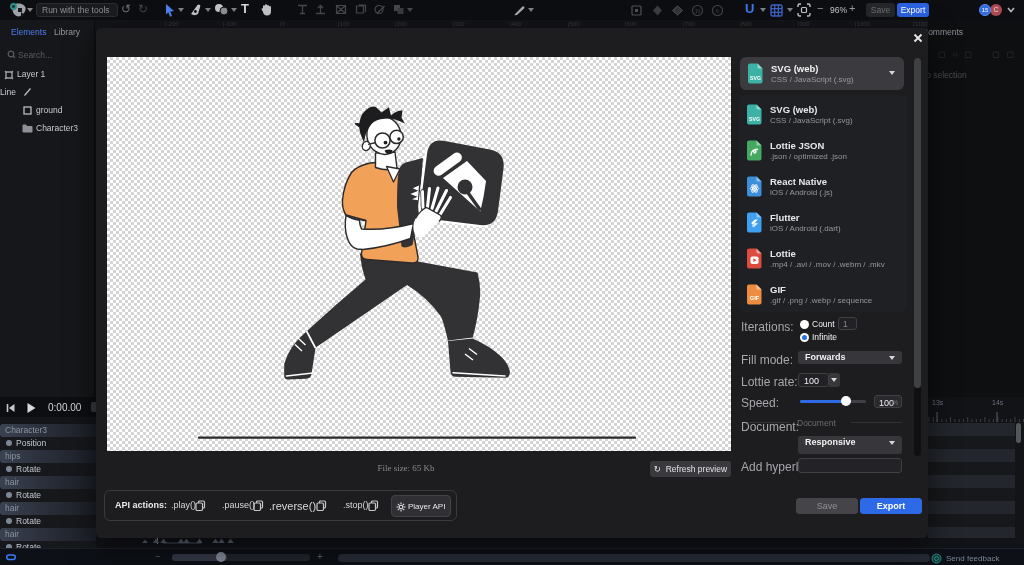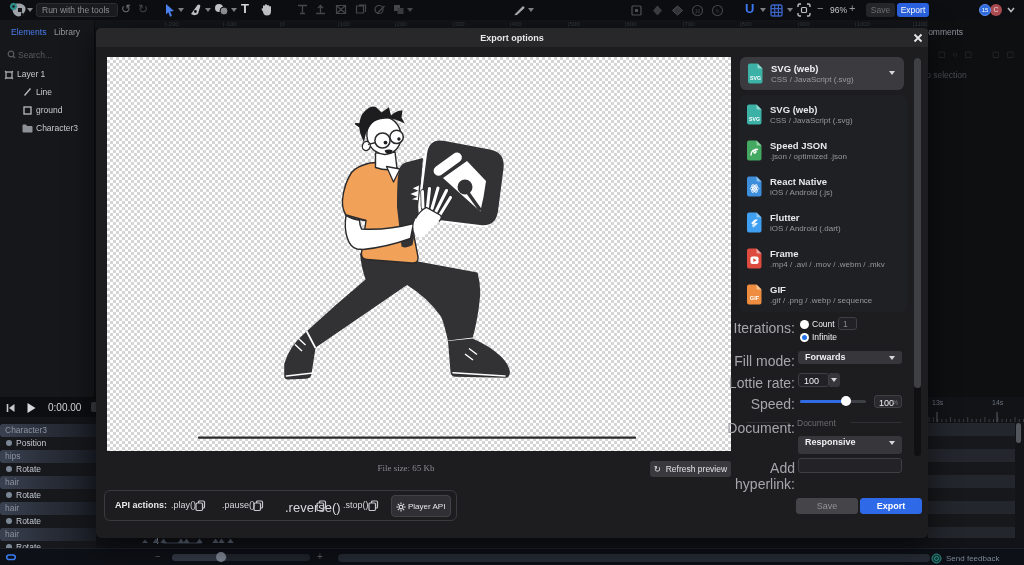--- a/index.html
+++ b/index.html
@@ -39,21 +39,21 @@
   #botbar { left:0; top:548px; width:1024px; height:17px; background:#0d1016; border-top:1px solid #1d212b; }
 
   
   #modal { left:96px; top:28px; width:832px; height:510px; background:#1d1d20; border-radius:5px; box-shadow:0 8px 30px rgba(0,0,0,.6); }
   #mtitle { left:0; top:0; width:832px; height:19px; background:#28282b; border-radius:5px 5px 0 0; color:#e8e8ea; font-size:9px; font-weight:bold; text-align:center; line-height:20px; }
   #preview { left:11px; top:29px; width:624px; height:394px;
      background-image:
        linear-gradient(45deg, #d5d5d6 25%, transparent 25%, transparent 75%, #d5d5d6 75%),
        linear-gradient(45deg, #d5d5d6 25%, #ffffff 25%, #ffffff 75%, #d5d5d6 75%);
      background-size:6px 6px; background-position:0 0, 3px 3px; }
-  .mlabel { position:absolute; color:#a6a6ab; font-size:14px; text-align:right; }
+  .mlabel { position:absolute; color:#a6a6ab; font-size:12px; text-align:left;margin-left:25px; }
   .mval { color:#f0f0f2; font-weight:normal; font-size:9px; }
   .dd { position:absolute; background:#37373b; border-radius:3px; color:#f0f0f2; font-weight:bold; font-size:9px; line-height:13px; padding-left:7px; }
   .caret { position:absolute; width:0; height:0; border-left:3.5px solid transparent; border-right:3.5px solid transparent; border-top:4px solid #d8d8da; }
   .inbox { position:absolute; background:#222226; border:1px solid #3f3f44; border-radius:3px; }
 </style>
 </head>
 <body>
 <div id="stage">
   <div class="abs" id="topbar">
     <svg class="abs" style="left:7px;top:2px" width="24" height="16" viewBox="0 0 24 16">
@@ -183,21 +183,21 @@
       <svg class="abs" style="left:4px;top:4.5px" width="10" height="10" viewBox="0 0 10 10">
           <path d="M2 2 h6 v6 h-6 z" stroke="#9a9da3" stroke-width="1.4" fill="none"></path>
           <path d="M1 1 l2 2 M9 1 l-2 2 M1 9 l2 -2 M9 9 l-2 -2" stroke="#9a9da3" stroke-width="1.2"></path>
         </svg>
       <span style="margin-left:17px">Layer 1</span>
     </div>
     <div class="srow" style="top:63px">
       <svg class="abs" style="left:23px;top:4px" width="9" height="10" viewBox="0 0 9 10">
           <path d="M1.5 8.5 L7.5 1.5" stroke="#b9bcc2" stroke-width="1.3"></path>
         </svg>
-      <span style="margin-left:36px">Line</span>
+      <span style="">Line</span>
     </div>
     <div class="srow" style="top:81px">
       <svg class="abs" style="left:23px;top:4.5px" width="9" height="9" viewBox="0 0 9 9">
           <rect x="1" y="1" width="7" height="7" stroke="#b9bcc2" stroke-width="1.3" fill="none"></rect>
         </svg>
       <span style="margin-left:36px">ground</span>
     </div>
     <div class="srow" style="top:99px">
       <svg class="abs" style="left:22px;top:4.5px" width="11" height="9" viewBox="0 0 11 9">
           <path d="M0.5 1.5 a1 1 0 0 1 1-1 h2.5 l1 1.5 h4.5 a1 1 0 0 1 1 1 v4.5 a1 1 0 0 1 -1 1 h-8 a1 1 0 0 1 -1-1 z" fill="#8e9197"></path>
@@ -282,21 +282,20 @@
     <div class="abs" style="left:216px;top:3px;width:10px;height:10px;border-radius:50%;background:#7f8694"></div>
     <div class="abs" style="left:317px;top:2px;color:#5c5f66;font-size:10px">+</div>
     <div class="abs" style="left:338px;top:5px;width:592px;height:8px;background:#262b35;border-radius:4px"></div>
     <svg class="abs" style="left:931px;top:4px" width="11" height="11" viewBox="0 0 11 11">
         <circle cx="5.5" cy="5.5" r="4.5" fill="#123d3b" stroke="#2a8f85" stroke-width="1"></circle>
         <circle cx="5.5" cy="5.5" r="2" stroke="#2a8f85" stroke-width="1" fill="none"></circle>
       </svg>
     <div class="abs" style="left:946px;top:4.5px;color:#7b8795;font-size:8px">Send feedback</div>
   </div>
   <div class="abs" id="modal">
-    <div class="abs" id="mtitle">Export options</div>
     <svg class="abs" style="left:816px;top:4px" width="12" height="12" viewBox="0 0 12 12">
         <path d="M2.5 2.5 L9.5 9.5 M9.5 2.5 L2.5 9.5" stroke="#e8e8ea" stroke-width="1.8"></path>
       </svg>
     <div class="abs" id="preview">
       <svg width="624" height="394" viewBox="0 0 624 394">
 
         <path d="M92 380.7 H528" stroke="#2a2a2d" stroke-width="2.2" stroke-linecap="round"></path>
 
         <path d="M199.5 274.5 L208.5 291 L204.5 317 Q204 321.5 199 321.7 L181 322.5 Q177 322.5 177.2 318 L177.2 307 Q182 289 199.5 274.5 Z" fill="#323235"></path>
         <path d="M179.5 319 L206 316" stroke="#fff" stroke-width="1.6" stroke-linecap="round"></path>
@@ -417,21 +416,21 @@
                  Q313.5 183 308 177.5 Z" fill="#fff"></path>
         <path d="M308.5 161.5 Q313 153.5 319.5 150.5 L333 158 Q336 160.5 332 164.5" stroke="#2a2a2d" stroke-width="1.3" fill="none"></path>
       </svg>
     </div>
     <div class="abs" style="left:245px;top:435px;width:130px;color:#8a8a8e;font-size:9px;font-family:'Liberation Serif',serif;text-align:center">File size: 65 Kb</div>
     <div class="abs" style="left:554px;top:433px;width:81px;height:16px;background:#3a3a3e;border-radius:3px;color:#e4e4e6;font-size:8.5px;line-height:16px;text-align:center">↻&nbsp; Refresh preview</div>
     <div class="abs" style="left:8px;top:462px;width:353px;height:31px;border:1px solid #3a3a3e;border-radius:6px">
       <span class="abs" style="left:10px;top:9px;color:#e8e8ea;font-size:9px;font-weight:bold">API actions:</span>
       <span class="abs" style="left:66px;top:9px;color:#d8d8dc;font-size:9px">.play()</span>
       <span class="abs" style="left:117px;top:9px;color:#d8d8dc;font-size:9px">.pause()</span>
-      <span class="abs" style="left:180px;top:9px;color:#d8d8dc;font-size:13px">.reverse()</span>
+      <span class="abs" style="left:164px;top:9px;color:#d8d8dc;font-size:11px">.reverse()</span>
       <span class="abs" style="left:238px;top:9px;color:#d8d8dc;font-size:9px">.stop()</span>
       <svg class="abs cpy" style="left:90px;top:8.5px" width="11" height="12" viewBox="0 0 11 12">
           <rect x="1" y="3" width="6.5" height="7.5" rx="1.2" stroke="#c8c8cc" stroke-width="1.2" fill="none"></rect>
           <path d="M3.5 3 V2 a1 1 0 0 1 1-1 h4 a1 1 0 0 1 1 1 v5 a1 1 0 0 1 -1 1 h-1" stroke="#c8c8cc" stroke-width="1.2" fill="none"></path>
         </svg>
       <svg class="abs cpy" style="left:148px;top:8.5px" width="11" height="12" viewBox="0 0 11 12">
           <rect x="1" y="3" width="6.5" height="7.5" rx="1.2" stroke="#c8c8cc" stroke-width="1.2" fill="none"></rect>
           <path d="M3.5 3 V2 a1 1 0 0 1 1-1 h4 a1 1 0 0 1 1 1 v5 a1 1 0 0 1 -1 1 h-1" stroke="#c8c8cc" stroke-width="1.2" fill="none"></path>
         </svg>
       <svg class="abs cpy" style="left:211px;top:8.5px" width="11" height="12" viewBox="0 0 11 12">
@@ -467,21 +466,21 @@
           <path d="M9.5 0.5 l5 5 h-4 a1 1 0 0 1 -1 -1 z" fill="#8fd8d0"></path>
           <text x="7.5" y="17" font-size="5.2" font-weight="bold" fill="#fff" text-anchor="middle">SVG</text>
         </svg>
       <span class="abs" style="left:31px;top:9px;color:#e8e8ea;font-size:9.5px;font-weight:bold">SVG (web)</span>
       <span class="abs" style="left:31px;top:21px;color:#97979c;font-size:8px">CSS / JavaScript (.svg)</span>
       <svg class="abs" style="left:8px;top:45px" width="15" height="21" viewBox="0 0 15 21">
           <path d="M2 0.5 h7.5 l5 5 v13 a2 2 0 0 1 -2 2 h-10.5 a2 2 0 0 1 -2 -2 v-16 a2 2 0 0 1 2 -2 z" fill="#43a860"></path>
           <path d="M9.5 0.5 l5 5 h-4 a1 1 0 0 1 -1 -1 z" fill="#91d3a5"></path>
           <path d="M4 15 C4 11 7 9 8.5 10.5 C10 12 8 14 7 12.5 C6 11 8 8.5 10.5 9.5" stroke="#fff" stroke-width="1.4" fill="none" stroke-linecap="round"></path>
         </svg>
-      <span class="abs" style="left:31px;top:45px;color:#e8e8ea;font-size:9.5px;font-weight:bold">Speed JSON</span>
+      <span class="abs" style="left:31px;top:45px;color:#e8e8ea;font-size:9.5px;font-weight:bold">Lottie JSON</span>
       <span class="abs" style="left:31px;top:57px;color:#97979c;font-size:8px">.json / optimized .json</span>
       <svg class="abs" style="left:8px;top:81px" width="15" height="21" viewBox="0 0 15 21">
           <path d="M2 0.5 h7.5 l5 5 v13 a2 2 0 0 1 -2 2 h-10.5 a2 2 0 0 1 -2 -2 v-16 a2 2 0 0 1 2 -2 z" fill="#3d8edb"></path>
           <path d="M9.5 0.5 l5 5 h-4 a1 1 0 0 1 -1 -1 z" fill="#8cc3ef"></path>
           <g transform="translate(7.5,12.5)">
             <circle r="1.1" fill="#fff"></circle>
             <ellipse rx="4.2" ry="1.7" stroke="#fff" stroke-width="0.9" fill="none"></ellipse>
             <ellipse rx="4.2" ry="1.7" stroke="#fff" stroke-width="0.9" fill="none" transform="rotate(60)"></ellipse>
             <ellipse rx="4.2" ry="1.7" stroke="#fff" stroke-width="0.9" fill="none" transform="rotate(-60)"></ellipse>
           </g>
@@ -496,21 +495,21 @@
           <path d="M8 14.3 L6.7 15.6 L4.9 13.9 L6.2 12.6 Z" fill="#cfe5f8"></path>
         </svg>
       <span class="abs" style="left:31px;top:117px;color:#e8e8ea;font-size:9.5px;font-weight:bold">Flutter</span>
       <span class="abs" style="left:31px;top:129px;color:#97979c;font-size:8px">iOS / Android (.dart)</span>
       <svg class="abs" style="left:8px;top:153px" width="15" height="21" viewBox="0 0 15 21">
           <path d="M2 0.5 h7.5 l5 5 v13 a2 2 0 0 1 -2 2 h-10.5 a2 2 0 0 1 -2 -2 v-16 a2 2 0 0 1 2 -2 z" fill="#dd4a3e"></path>
           <path d="M9.5 0.5 l5 5 h-4 a1 1 0 0 1 -1 -1 z" fill="#efa49d"></path>
           <rect x="3.5" y="8.5" width="8" height="7.5" rx="1.8" fill="#fff"></rect>
           <path d="M6.3 10.3 L9.5 12.2 L6.3 14.1 Z" fill="#dd4a3e"></path>
         </svg>
-      <span class="abs" style="left:31px;top:153px;color:#e8e8ea;font-size:9.5px;font-weight:bold">Frame</span>
+      <span class="abs" style="left:31px;top:153px;color:#e8e8ea;font-size:9.5px;font-weight:bold">Lottie</span>
       <span class="abs" style="left:31px;top:165px;color:#97979c;font-size:8px">.mp4 / .avi / .mov / .webm / .mkv</span>
       <svg class="abs" style="left:8px;top:189px" width="15" height="21" viewBox="0 0 15 21">
           <path d="M2 0.5 h7.5 l5 5 v13 a2 2 0 0 1 -2 2 h-10.5 a2 2 0 0 1 -2 -2 v-16 a2 2 0 0 1 2 -2 z" fill="#ee8d3f"></path>
           <path d="M9.5 0.5 l5 5 h-4 a1 1 0 0 1 -1 -1 z" fill="#f5c493"></path>
           <text x="7.5" y="16" font-size="5.6" font-weight="bold" fill="#fff" text-anchor="middle">GIF</text>
         </svg>
       <span class="abs" style="left:31px;top:189px;color:#e8e8ea;font-size:9.5px;font-weight:bold">GIF</span>
       <span class="abs" style="left:31px;top:201px;color:#97979c;font-size:8px">.gif / .png / .webp / sequence</span>
     </div>
 

